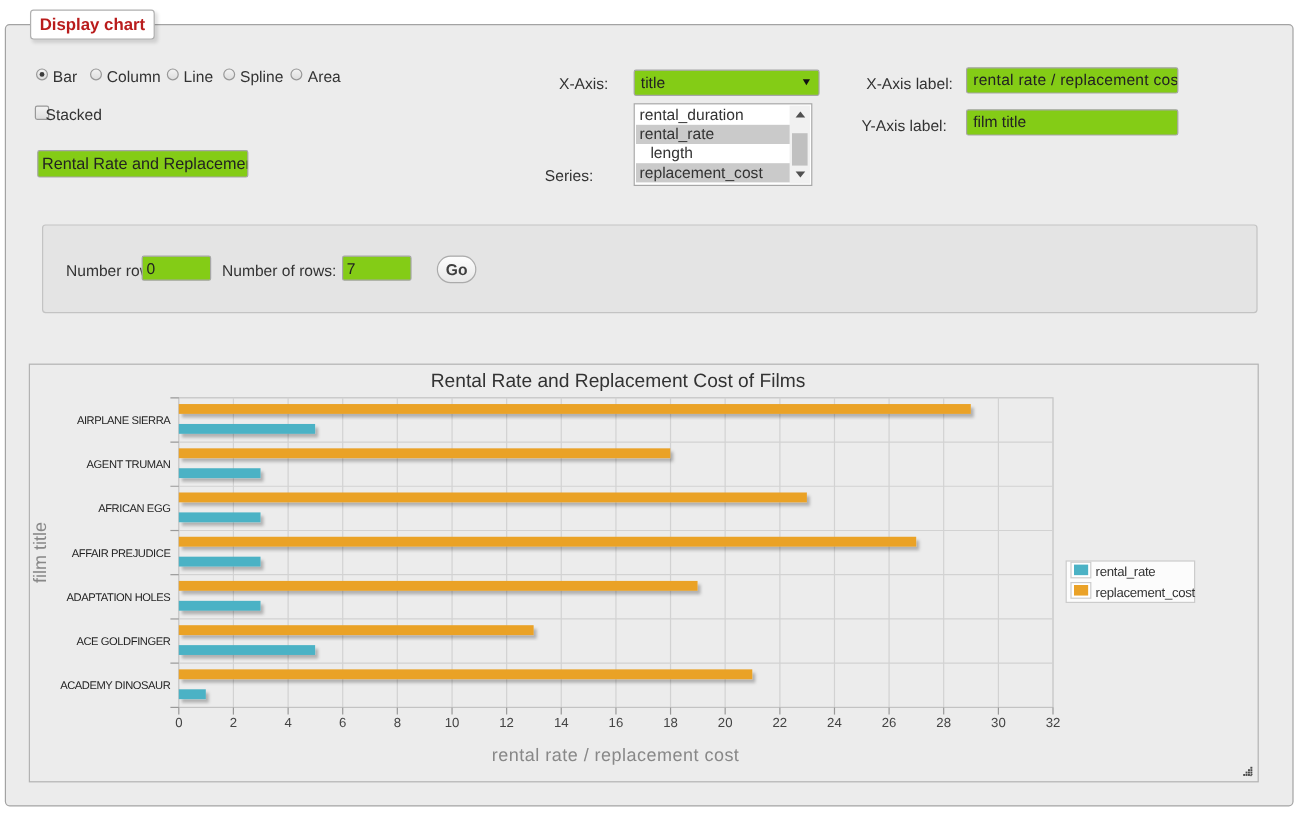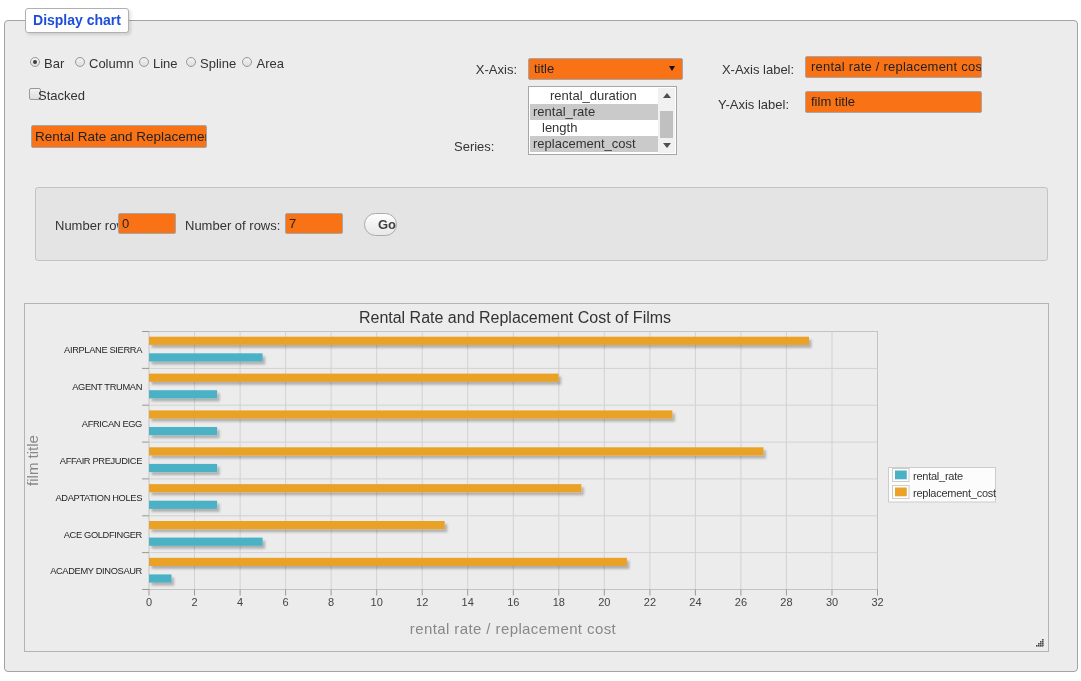--- a/index.html
+++ b/index.html
@@ -1,24 +1,24 @@
 <!DOCTYPE html>
 <html><head>
 <meta charset="utf-8">
 <style>
 html,body{margin:0;padding:0;background:#fff;}
 body{width:1081px;height:681px;position:relative;font-family:"Liberation Sans",sans-serif;font-size:13px;color:#333;overflow:hidden;}
 .abs{position:absolute;}
 .fieldset{left:4px;top:20px;width:1072px;height:650px;border:1px solid #a3a3a3;border-radius:4px;background:#ececec;}
-.legendbox{left:25px;top:8px;width:102px;height:23px;background:#fff;border:1px solid #b0b0b0;border-radius:3px;box-shadow:2px 2px 3px rgba(0,0,0,0.12);text-align:center;line-height:23px;font-weight:bold;font-size:14px;color:#1d4ed8;}
+.legendbox{left:25px;top:8px;width:102px;height:23px;background:#fff;border:1px solid #b0b0b0;border-radius:3px;box-shadow:2px 2px 3px rgba(0,0,0,0.12);text-align:center;line-height:23px;font-weight:bold;font-size:14px;color:#b91c1c;}
 .radio{width:10px;height:10px;border:1px solid #989898;border-radius:50%;background:linear-gradient(#f2f2f2,#dedede);box-sizing:border-box;}
 .radio.sel::after{content:"";position:absolute;left:2px;top:2px;width:4px;height:4px;border-radius:50%;background:#3b3b3b;}
 .radio.sel{position:absolute;}
 .checkbox{width:12px;height:12px;border:1px solid #989898;border-radius:2px;background:linear-gradient(#f2f2f2,#dedede);box-sizing:border-box;}
-.inp{background:#f97316;border:1px solid #a6a6a6;border-radius:2px;box-sizing:border-box;white-space:nowrap;overflow:hidden;color:#222;}
+.inp{background:#84cc16;border:1px solid #a6a6a6;border-radius:2px;box-sizing:border-box;white-space:nowrap;overflow:hidden;color:#222;}
 .lbl{white-space:nowrap;}
 </style>
 </head>
 <body>
 
 <div class="abs fieldset"></div>
 <div class="abs legendbox">Display chart</div>
 
 <div class="abs radio sel" style="left:29.5px;top:57px;"></div>
 <div class="abs lbl" style="left:44px;top:55.5px;">Bar</div>
@@ -29,27 +29,27 @@
 <div class="abs radio" style="left:185.5px;top:57px;"></div>
 <div class="abs lbl" style="left:200px;top:55.5px;">Spline</div>
 <div class="abs radio" style="left:242px;top:57px;"></div>
 <div class="abs lbl" style="left:256.5px;top:55.5px;">Area</div>
 
 <div class="abs checkbox" style="left:29px;top:88px;"></div>
 <div class="abs lbl" style="left:38px;top:87.5px;">Stacked</div>
 
 <div class="abs inp" style="left:31px;top:125px;width:176px;height:23px;line-height:21px;padding:0 3px;font-size:13.5px;">Rental Rate and Replacement Cost of Films</div>
 
-<div class="abs lbl" style="left:446px;top:61.5px;width:71px;text-align:right;">X-Axis:</div>
+<div class="abs lbl" style="left:436px;top:61.5px;width:71px;text-align:right;">X-Axis:</div>
 <div class="abs inp" style="left:528px;top:58px;width:155px;height:22px;line-height:20px;padding:0 5px;">title</div>
 <div class="abs" style="left:669px;top:66px;width:0;height:0;border-left:3.5px solid transparent;border-right:3.5px solid transparent;border-top:5px solid #111;"></div>
 
 <div class="abs lbl" style="left:454px;top:139px;width:71px;text-align:left;">Series:</div>
 <div class="abs" style="left:528px;top:86px;width:149px;height:69px;background:#fff;border:1px solid #a6a6a6;box-sizing:border-box;">
-  <div style="position:absolute;left:1px;top:1px;width:128px;height:16px;line-height:16px;padding-left:20px;white-space:nowrap;overflow:hidden;">rental_duration</div>
+  <div style="position:absolute;left:1px;top:1px;width:128px;height:16px;line-height:16px;padding-left:3px;white-space:nowrap;overflow:hidden;">rental_duration</div>
   <div style="position:absolute;left:1px;top:17px;width:128px;height:16px;line-height:16px;padding-left:3px;background:#cacaca;white-space:nowrap;overflow:hidden;">rental_rate</div>
   <div style="position:absolute;left:1px;top:33px;width:128px;height:16px;line-height:16px;padding-left:12px;white-space:nowrap;overflow:hidden;">length</div>
   <div style="position:absolute;left:1px;top:49px;width:128px;height:16px;line-height:16px;padding-left:3px;background:#cacaca;white-space:nowrap;overflow:hidden;">replacement_cost</div>
 
   <div style="position:absolute;right:1px;top:1px;width:17px;height:65px;background:#f1f1f1;">
     <div style="position:absolute;left:0;top:0;width:17px;height:15px;"></div>
     <div style="position:absolute;left:4.5px;top:5px;width:0;height:0;border-left:4px solid transparent;border-right:4px solid transparent;border-bottom:5px solid #505050;"></div>
     <div style="position:absolute;left:2px;top:23px;width:13px;height:27px;background:#c0c0c0;"></div>
     <div style="position:absolute;left:4.5px;bottom:5px;width:0;height:0;border-left:4px solid transparent;border-right:4px solid transparent;border-top:5px solid #505050;"></div>
   </div>
@@ -58,21 +58,21 @@
 <div class="abs lbl" style="left:718px;top:61.5px;width:80px;text-align:center;">X-Axis label:</div>
 <div class="abs inp" style="left:805px;top:56px;width:177px;height:22px;line-height:20px;padding:0 5px;letter-spacing:0.22px">rental rate / replacement cost</div>
 <div class="abs lbl" style="left:718px;top:96.5px;width:80px;text-align:left;">Y-Axis label:</div>
 <div class="abs inp" style="left:805px;top:91px;width:177px;height:22px;line-height:20px;padding:0 5px;">film title</div>
 
 <div class="abs" style="left:35px;top:187px;width:1013px;height:74px;background:#e4e4e4;border:1px solid #c3c3c3;border-radius:3px;box-sizing:border-box;"></div>
 <div class="abs lbl" style="left:55px;top:217.5px;">Number row:</div>
 <div class="abs inp" style="left:118px;top:213px;width:58px;height:21px;line-height:19px;padding:0 3px;">0</div>
 <div class="abs lbl" style="left:185px;top:217.5px;">Number of rows:</div>
 <div class="abs inp" style="left:285px;top:213px;width:58px;height:21px;line-height:19px;padding:0 3px;">7</div>
-<div class="abs" style="left:364px;top:213px;width:33px;height:23px;border:1px solid #ababab;border-radius:12px;background:linear-gradient(#fdfdfd,#e8e8e8);box-sizing:border-box;text-align:right;line-height:21px;font-weight:bold;color:#3f3f3f;">Go</div>
+<div class="abs" style="left:364px;top:213px;width:33px;height:23px;border:1px solid #ababab;border-radius:12px;background:linear-gradient(#fdfdfd,#e8e8e8);box-sizing:border-box;text-align:center;line-height:21px;font-weight:bold;color:#3f3f3f;">Go</div>
 
 <div class="abs" style="left:24px;top:303px;width:1025px;height:349px;border:1px solid #b3b3b3;background:#ececec;box-sizing:border-box;">
 <svg width="1023" height="347" style="position:absolute;left:0;top:0;">
   <defs>
     <filter id="sh" x="-20%" y="-40%" width="140%" height="200%">
       <feDropShadow dx="2.5" dy="3" stdDeviation="1.3" flood-color="#000" flood-opacity="0.25"></feDropShadow>
     </filter>
   </defs>
   <rect x="124.0" y="27.5" width="728.5" height="258.0" fill="none" stroke="#c3c3c3" stroke-width="1"></rect>
   <line x1="169.5" y1="27.5" x2="169.5" y2="285.5" stroke="#d2d2d2" stroke-width="1"></line>

